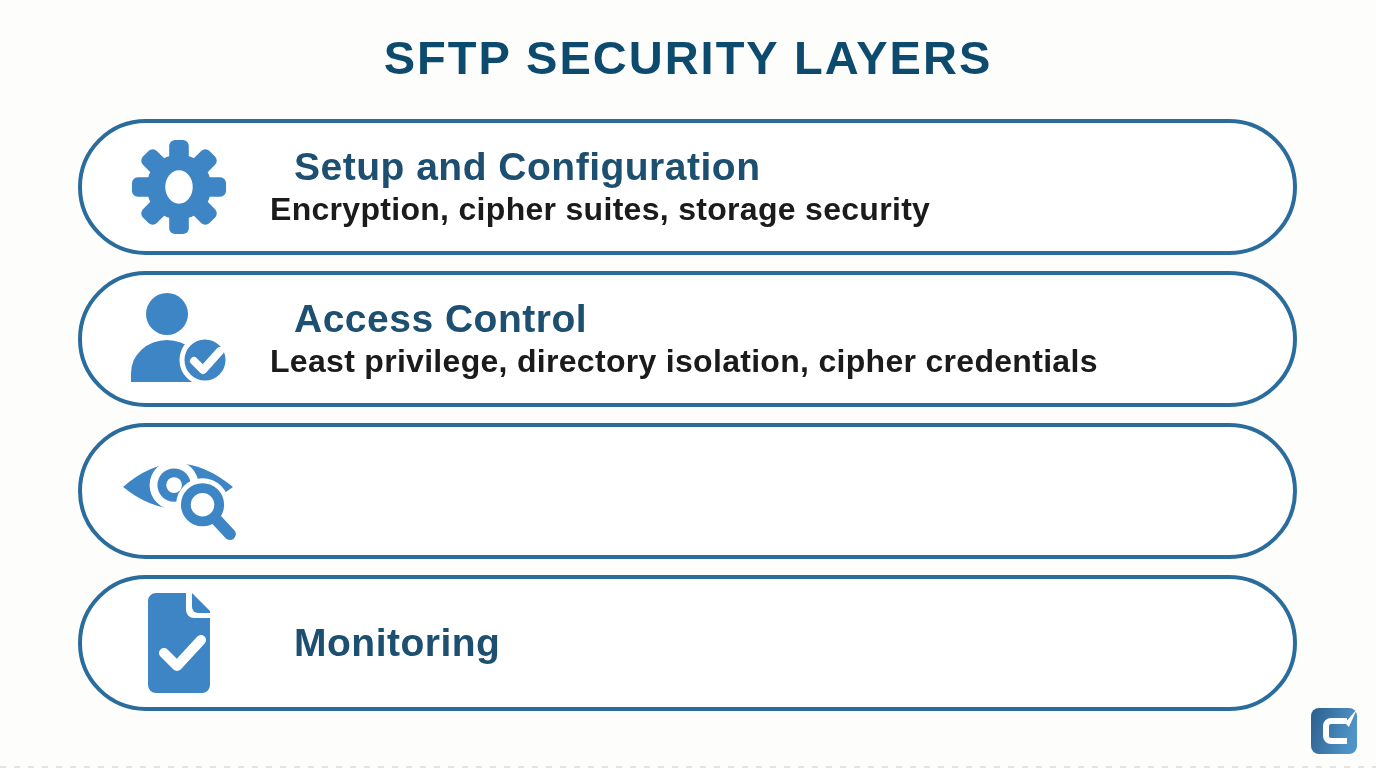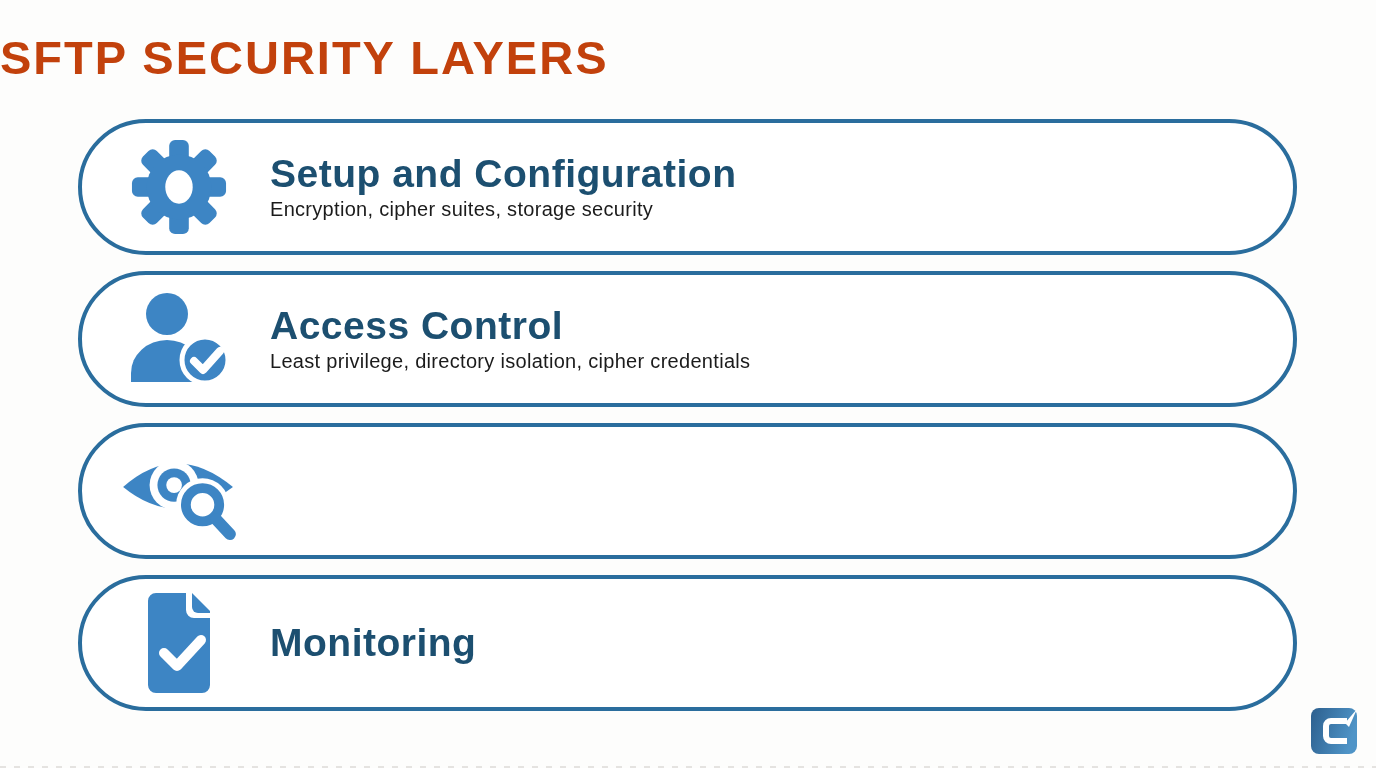--- a/index.html
+++ b/index.html
@@ -13,24 +13,25 @@
     width: 1376px;
     height: 768px;
     background: #fdfdfc;
     overflow: hidden;
   }
   .page-title {
     position: absolute;
     top: 30px;
     left: 0;
     width: 100%;
+    text-align: center;
     font-size: 47px;
     font-weight: 700;
     letter-spacing: 2px;
-    color: #c2410c;
+    color: #0c4a6e;
     margin: 0;
   }
   .layers {
     position: absolute;
     top: 119px;
     left: 78px;
     width: 1219px;
     display: flex;
     flex-direction: column;
     gap: 16px;
@@ -58,24 +59,25 @@
     display: flex;
     flex-direction: column;
     justify-content: center;
   }
   .layer-title {
     font-size: 39px;
     font-weight: 700;
     color: #1c4f70;
     line-height: 1.12;
     letter-spacing: 0.5px;
+    margin-left: 24px;
   }
   .layer-desc {
-    font-size: 20px;
-    font-weight: 400;
+    font-size: 32px;
+    font-weight: 700;
     color: #1b1b1b;
     line-height: 1.25;
     margin-top: 1px;
     letter-spacing: 0.3px;
   }
   .brand-logo {
     position: absolute;
     right: 14px;
     bottom: 10px;
     width: 54px;

